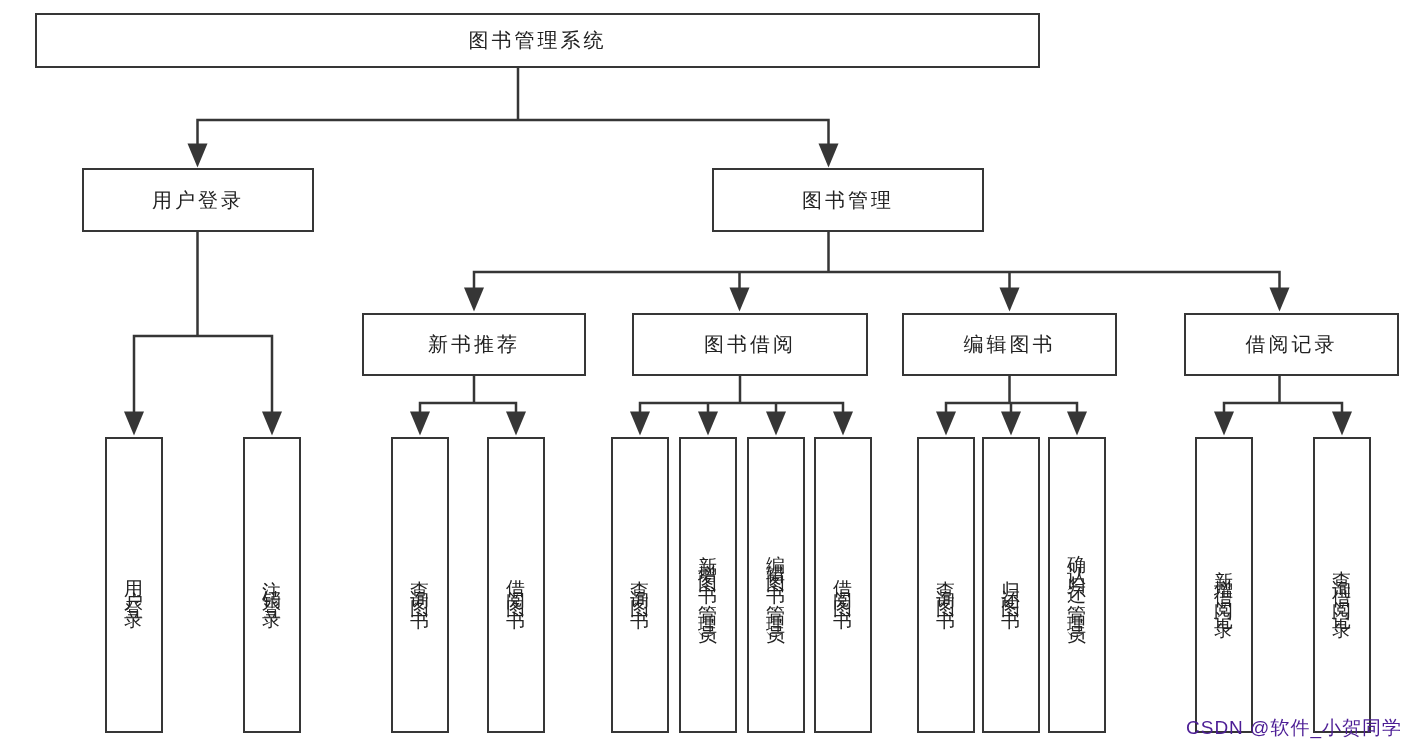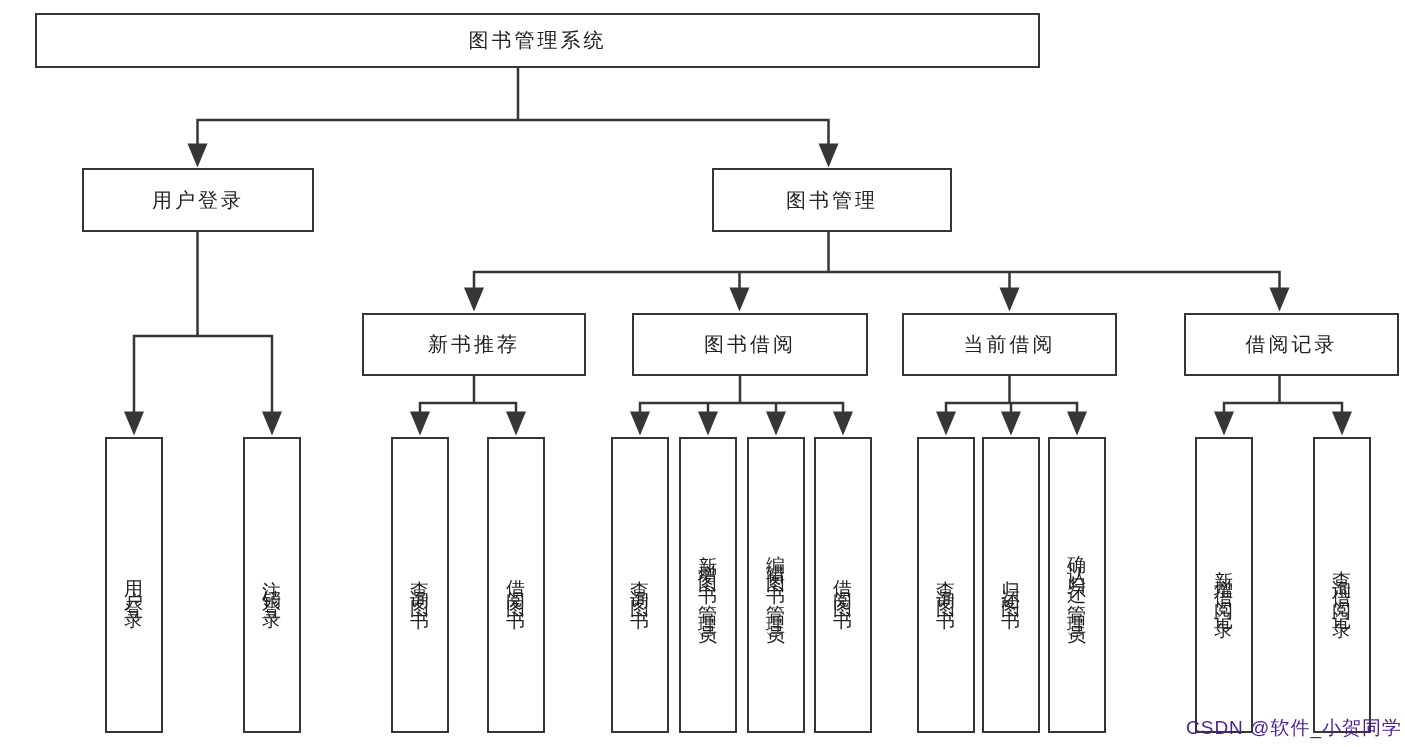--- a/index.html
+++ b/index.html
@@ -23,21 +23,21 @@
     border: 2.5px solid #363636;
     background: #ffffff;
     display: flex;
     align-items: center;
     justify-content: center;
     color: #222222;
   }
   .h-box { font-size: 20px; letter-spacing: 3px; white-space: nowrap; }
   .root-box  { left: 16px;  top: 13px;  width: 1005px; height: 55px; margin-left: 19px; }
   .lvl2-a    { left: 82px;  top: 168px; width: 232px;  height: 64px; }
-  .lvl2-b    { left: 712px; top: 168px; width: 240px;  height: 64px; }
+  .lvl2-b    { left: 712px; top: 168px; width: 272px;  height: 64px; }
   .lvl3      { top: 313px; height: 63px; }
   .lvl3-a    { left: 362px;  width: 224px; }
   .lvl3-b    { left: 632px;  width: 236px; }
   .lvl3-c    { left: 902px;  width: 215px; }
   .lvl3-d    { left: 1172px; width: 215px; margin-left: 12px; }
   .v-box {
     top: 437px;
     width: 58px;
     height: 296px;
     writing-mode: vertical-rl;
@@ -95,21 +95,21 @@
     </g>
   </svg>
 
   <div class="box h-box root-box">图书管理系统</div>
 
   <div class="box h-box lvl2-a">用户登录</div>
   <div class="box h-box lvl2-b">图书管理</div>
 
   <div class="box h-box lvl3 lvl3-a">新书推荐</div>
   <div class="box h-box lvl3 lvl3-b">图书借阅</div>
-  <div class="box h-box lvl3 lvl3-c">当前借阅</div>
+  <div class="box h-box lvl3 lvl3-c">编辑图书</div>
   <div class="box h-box lvl3 lvl3-d">借阅记录</div>
 
   <div class="box v-box" style="left:105px;">用户登录</div>
   <div class="box v-box" style="left:243px;">注销登录</div>
 
   <div class="box v-box" style="left:391px;">查询图书</div>
   <div class="box v-box" style="left:487px;">借阅图书</div>
 
   <div class="box v-box" style="left:611px;">查询图书</div>
   <div class="box v-box" style="left:679px;">新增图书（管理员）</div>

